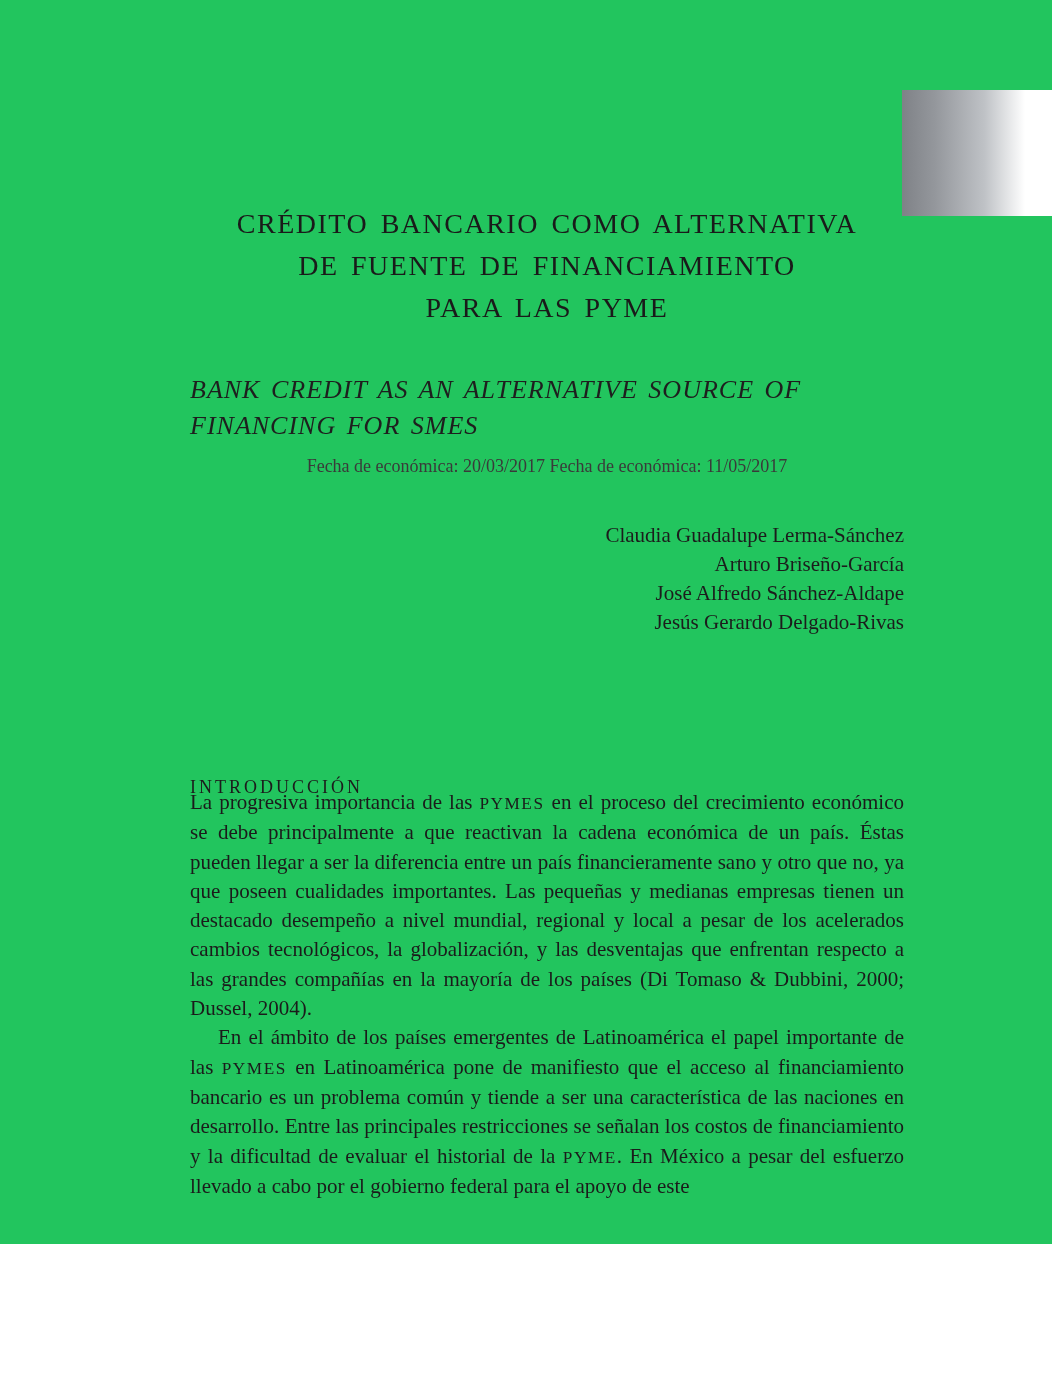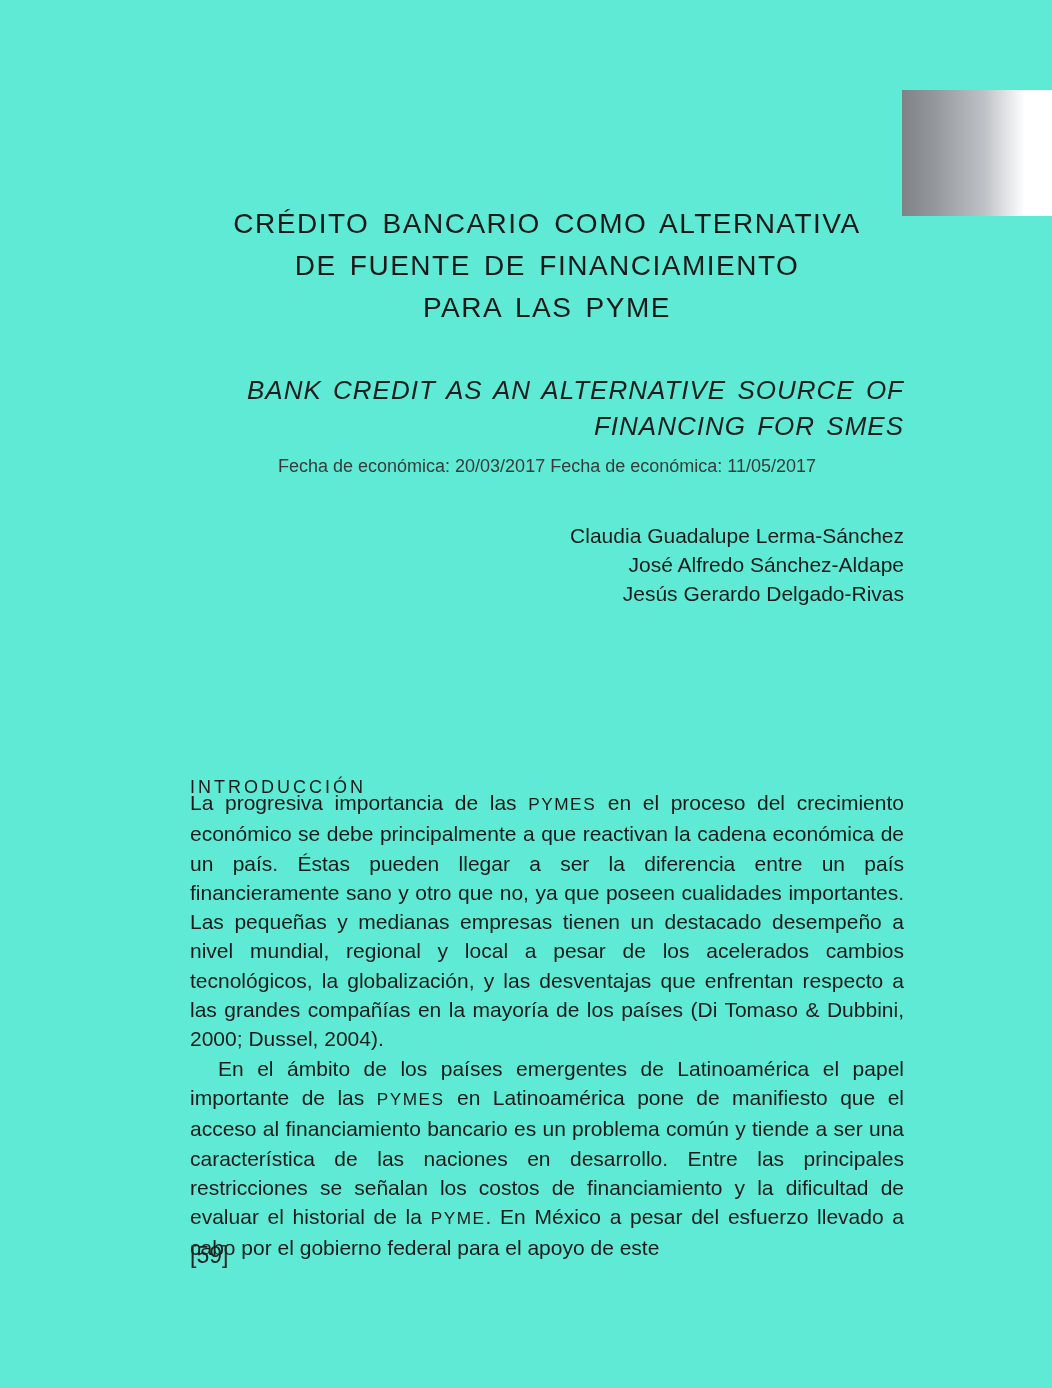--- a/index.html
+++ b/index.html
@@ -1,21 +1,21 @@
 <!DOCTYPE html>
 <html lang="es"><head>
 <meta charset="utf-8">
 <style>
   html, body { margin: 0; padding: 0; background: #ffffff; }
   .page {
     position: relative;
     width: 1052px;
-    height: 1388px;
-    background: #5eead4;
-    font-family: Liberation Sans, sans-serif;
+    height: 1244px;
+    background: #22c55e;
+    font-family: Liberation Serif, serif;
     color: #1c1c1c;
     overflow: hidden;
   }
   .corner-gradient {
     position: absolute;
     left: 902px;
     top: 90px;
     width: 150px;
     height: 126px;
     background: linear-gradient(to right, #7f8287 0%, #94979c 22%, #bfc2c6 55%, #ffffff 82%);
@@ -30,21 +30,21 @@
     line-height: 42px;
     letter-spacing: 1.5px;
     word-spacing: 4px;
     color: #1a1a1a;
   }
   .subtitle {
     position: absolute;
     left: 190px;
     top: 372px;
     width: 714px;
-    text-align: right;
+    text-align: left;
     font-style: italic;
     font-size: 26px;
     line-height: 36px;
     letter-spacing: 1px;
     word-spacing: 3px;
     color: #1e1e1e;
   }
   .dates {
     position: absolute;
     left: 190px;
@@ -115,20 +115,21 @@
 
   <div class="dates">
     <span>Fecha de económica:</span>
     <span>20/03/2017</span>
     <span>Fecha de económica:</span>
     <span>11/05/2017</span>
   </div>
 
   <div class="authors">
     <div>Claudia Guadalupe Lerma-Sánchez</div>
+    <div>Arturo Briseño-García</div>
     <div>José Alfredo Sánchez-Aldape</div>
     <div>Jesús Gerardo Delgado-Rivas</div>
   </div>
 
   <div class="section-heading">INTRODUCCIÓN</div>
 
   <div class="body-text">
     <p>La progresiva importancia de las <span class="sc">PYMES</span> en el proceso del crecimiento económico se debe principalmente a que reactivan la cadena económica de un país. Éstas pueden llegar a ser la diferencia entre un país financieramente sano y otro que no, ya que poseen cualidades importantes. Las pequeñas y medianas empresas tienen un destacado desempeño a nivel mundial, regional y local a pesar de los acelerados cambios tecnológicos, la globalización, y las desventajas que enfrentan respecto a las grandes compañías en la mayoría de los países (Di Tomaso &amp; Dubbini, 2000; Dussel, 2004).</p>
     <p class="indent">En el ámbito de los países emergentes de Latinoamérica el papel importante de las <span class="sc">PYMES</span> en Latinoamérica pone de manifiesto que el acceso al financiamiento bancario es un problema común y tiende a ser una característica de las naciones en desarrollo. Entre las principales restricciones se señalan los costos de financiamiento y la dificultad de evaluar el historial de la <span class="sc">PYME</span>. En México a pesar del esfuerzo llevado a cabo por el gobierno federal para el apoyo de este</p>
   </div>

